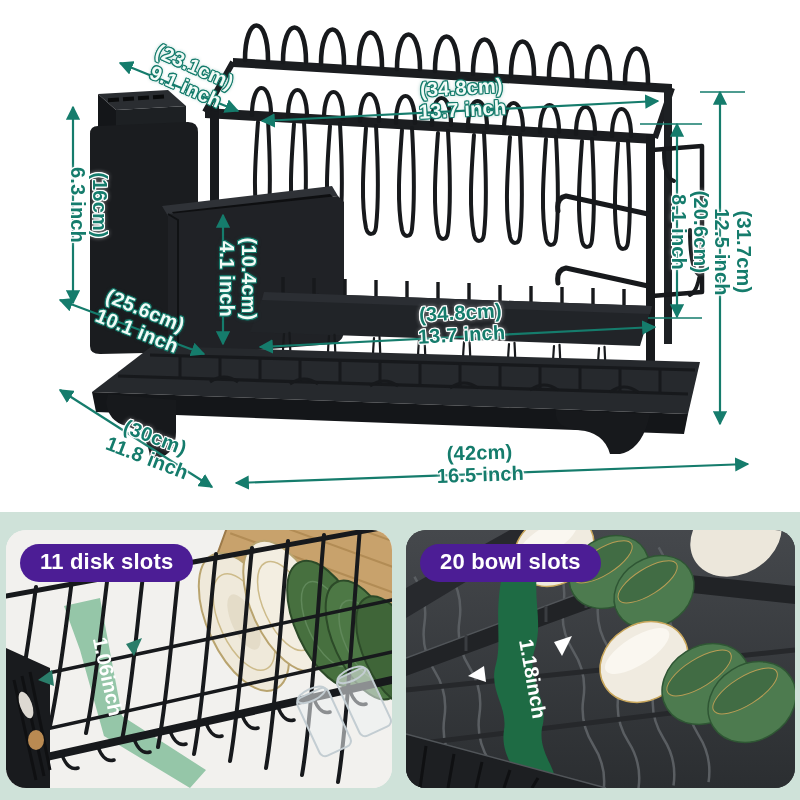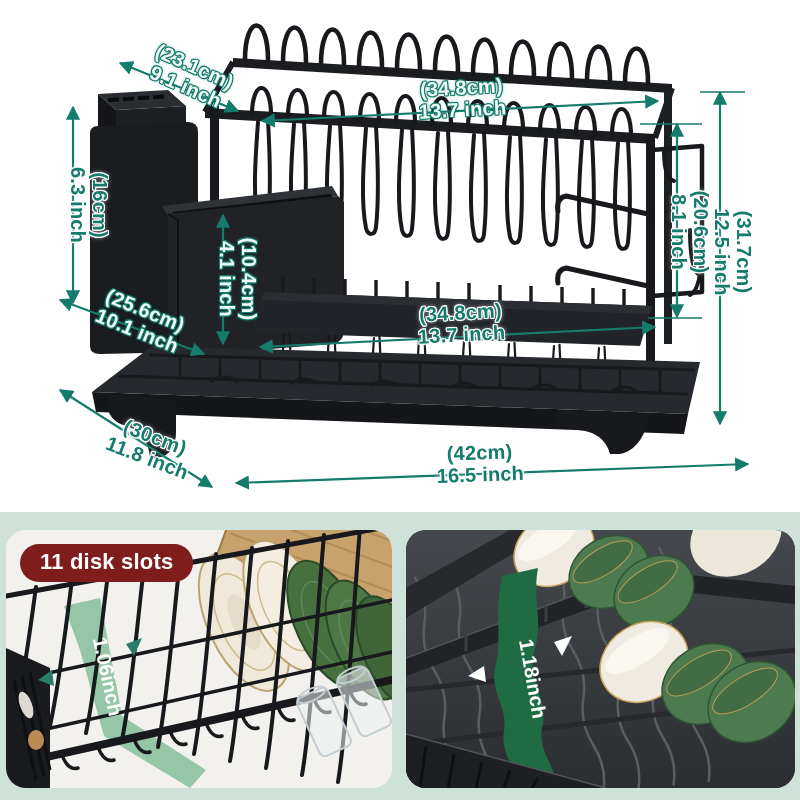--- a/index.html
+++ b/index.html
@@ -23,21 +23,21 @@
     text-shadow:0 1px 0 #157c6c,0 -1px 0 #157c6c,1px 0 0 #157c6c,-1px 0 0 #157c6c,
       1px 1px 0 #157c6c,-1px -1px 0 #157c6c,1px -1px 0 #157c6c,-1px 1px 0 #157c6c,
       0 0 4px rgba(21,124,108,.75);}
   
   .panels{position:absolute;left:0;top:512px;width:800px;height:288px;background:#cfe2d9;}
   .card{position:absolute;top:18px;height:258px;border-radius:20px;overflow:hidden;background:#f2f1ee;}
   .card.left{left:6px;width:386px;}
   .card.right{left:406px;width:389px;background:#3c3f43;}
   .card svg{position:absolute;left:0;top:0;}
   .badge{
-    position:absolute;left:14px;top:14px;background:#7f1d1d;color:#ffffff;
+    position:absolute;left:14px;top:14px;background:#4c1d95;color:#ffffff;
     font-weight:700;font-size:22px;padding:5px 20px 7px 20px;border-radius:26px;
     letter-spacing:.2px;
   }
 </style>
 </head>
 <body>
 
 <div class="stage">
 
   <div class="diagram">
@@ -345,15 +345,16 @@
           <path d="M0,204 L200,258" stroke="#515559" stroke-width="1.5"></path>
           <path d="M20,216 l-6,42 M48,224 l-6,34 M76,232 l-6,26 M104,240 l-6,18 M132,248 l-6,10" stroke="#0f1012" stroke-width="3"></path>
         </g>
 
         <g fill="#ffffff">
           <path d="M78,136 L62,146 L80,152 Z"></path>
           <path d="M148,112 L166,106 L156,126 Z"></path>
         </g>
         <text transform="translate(120,150) rotate(80)" text-anchor="middle" fill="#ffffff" font-size="20" font-weight="bold" font-family="Liberation Sans, sans-serif">1.18inch</text>
       </svg>
+      <div class="badge">20 bowl slots</div>
     </div>
   </div>
 </div>
 
 </body></html>

